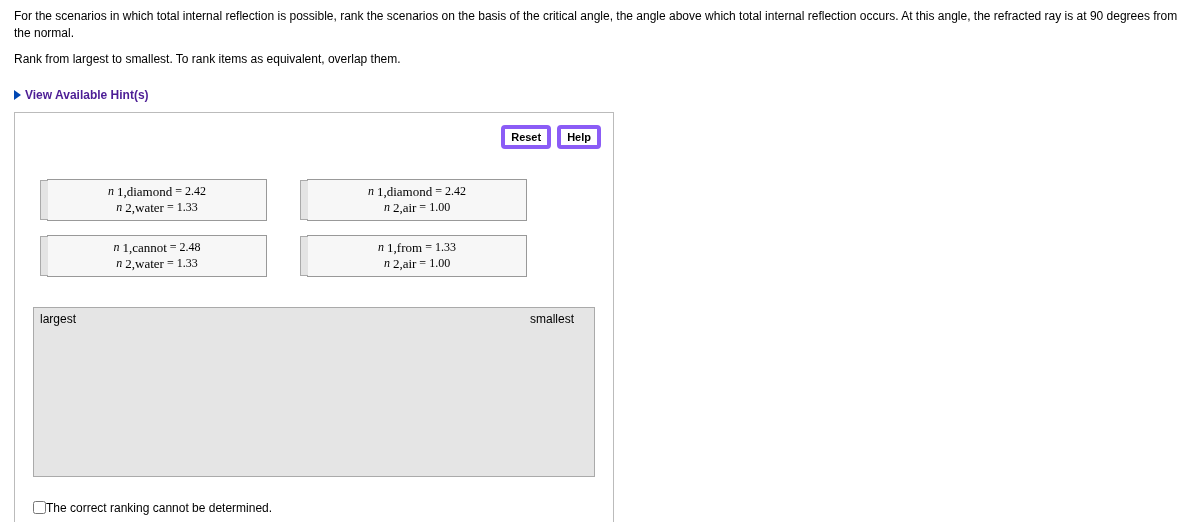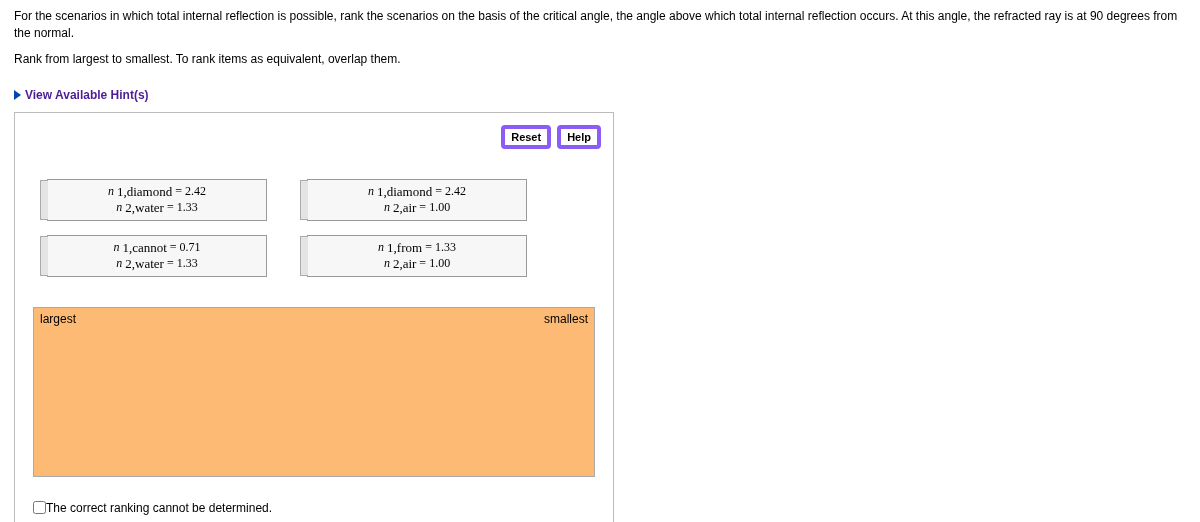--- a/index.html
+++ b/index.html
@@ -53,27 +53,27 @@
     border-right: none;
   }
   .eqline { display: flex; align-items: center; gap: 3px; font-family: "Times New Roman", serif; }
   .eqline .var { font-style: italic; }
   .eqline .sub { font-size: 13px; vertical-align: sub; }
   .target-box {
     margin: 0 6px 20px 6px;
     border: 1px solid #aaa;
     height: 170px;
     position: relative;
-    background: #fdba74;
+    background: #e5e5e5;
   }
   .target-box .label-l {
     position: absolute; top: 4px; left: 6px; font-size: 12px;
   }
   .target-box .label-r {
-    position: absolute; top: 4px; right: 6px; font-size: 12px;
+    position: absolute; top: 4px; right: 20px; font-size: 12px;
   }
   .cannot-row { display: flex; align-items: center; padding: 4px 6px 2px 6px; }
   .cannot-row input { width: 13px; height: 13px; }
 </style>
 </head>
 <body>
 
 <p class="intro">For the scenarios in which total internal reflection is possible, rank the scenarios on the basis of the critical angle, the angle above which total internal reflection occurs. At this angle, the refracted ray is at 90 degrees from the normal.</p>
 <p class="rank-instr">Rank from largest to smallest. To rank items as equivalent, overlap them.</p>
 
@@ -122,21 +122,21 @@
         </div>
       </div>
     </div>
     <div class="card-row">
       <div class="card">
         <div class="left-tab"></div>
         <div class="eqline">
           <span class="var">n</span>
             <span class="sub">1,cannot</span>
           <span>=</span>
-          <span>0.71</span>
+          <span>2.48</span>
         </div>
         <div class="eqline">
           <span class="var">n</span>
             <span class="sub">2,water</span>
           <span>=</span>
           <span>1.33</span>
         </div>
       </div>
       <div class="card">
         <div class="left-tab"></div>

